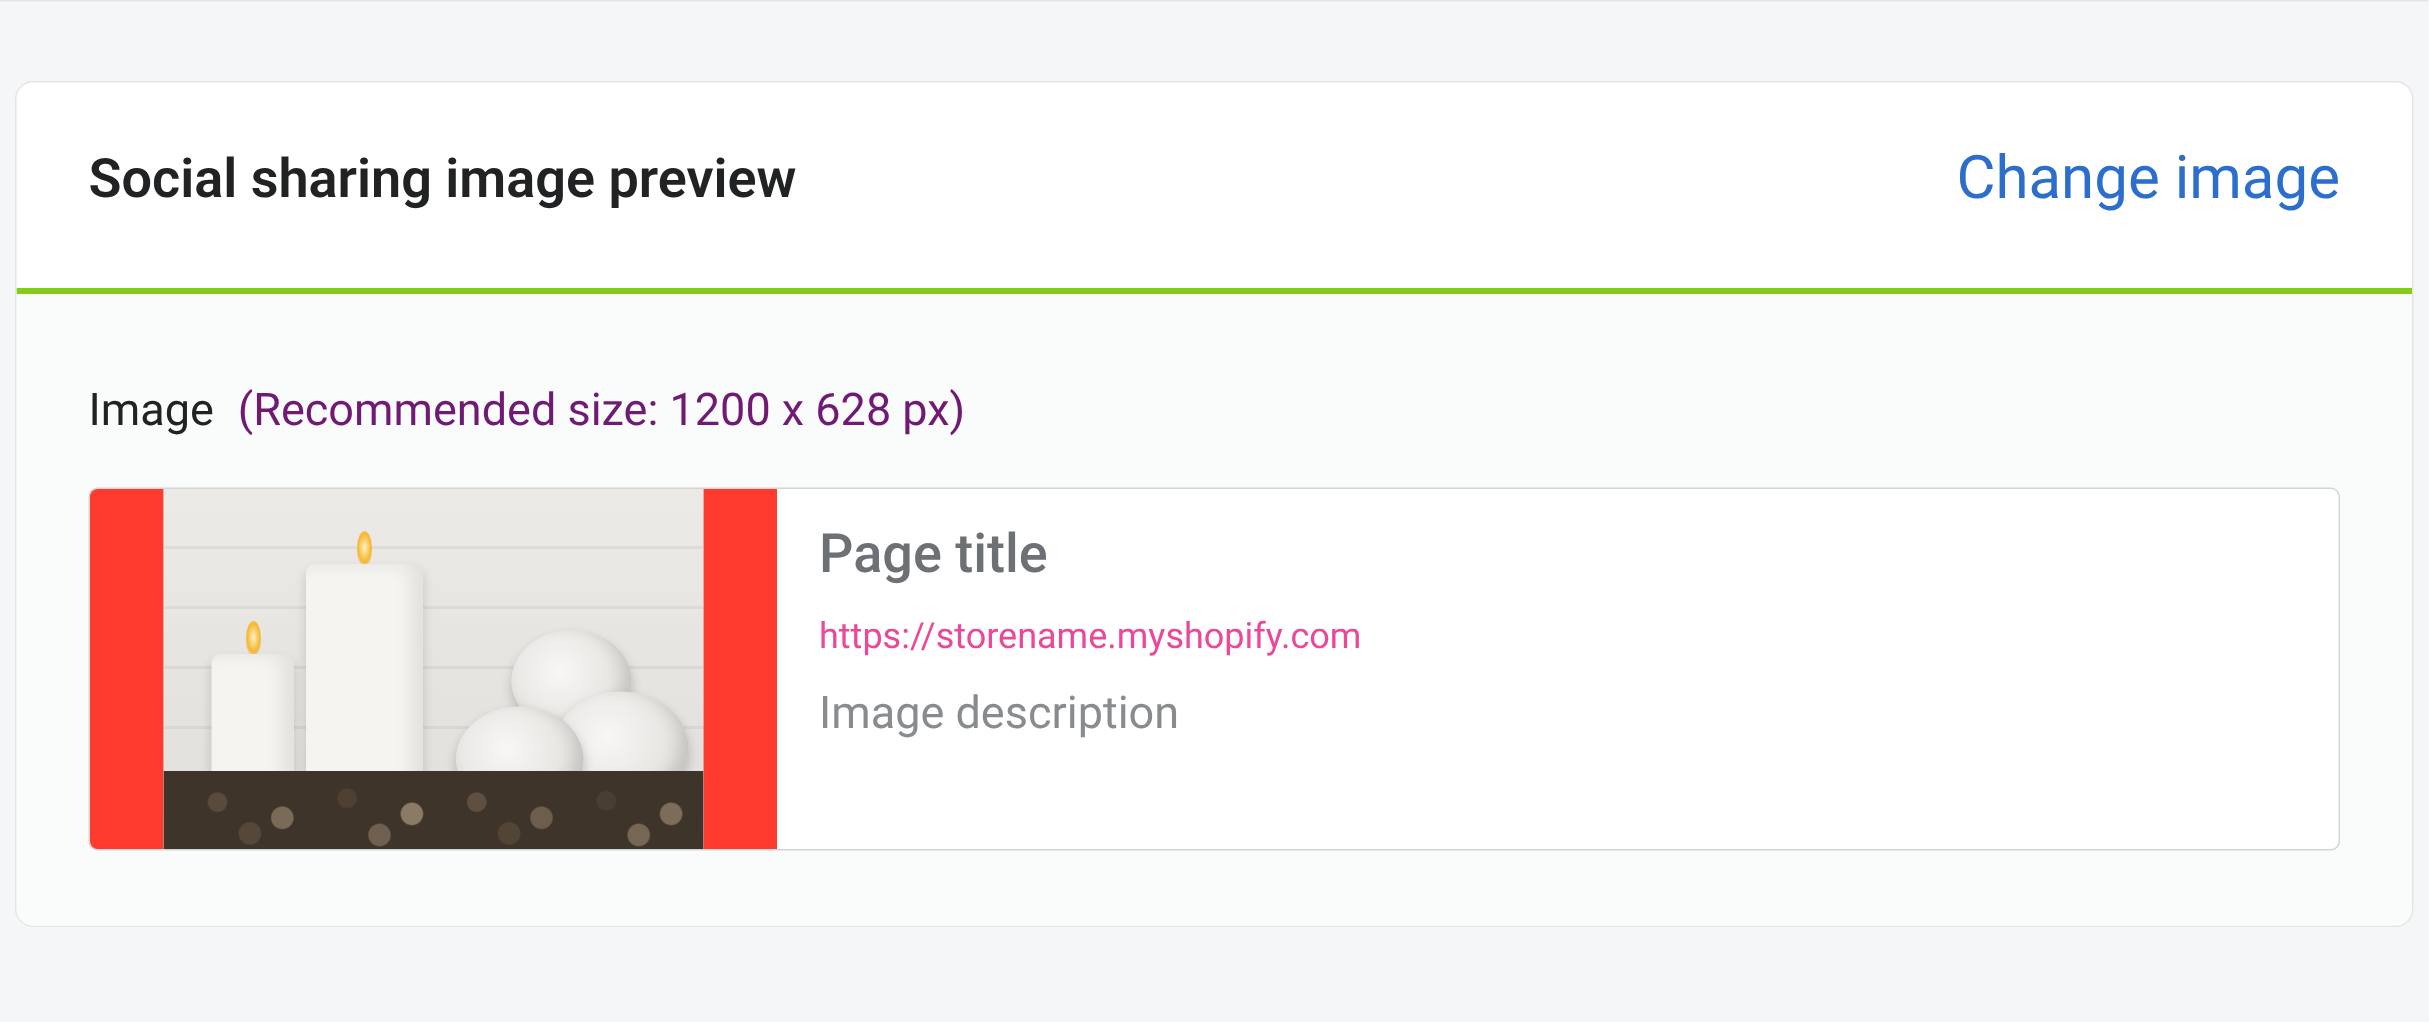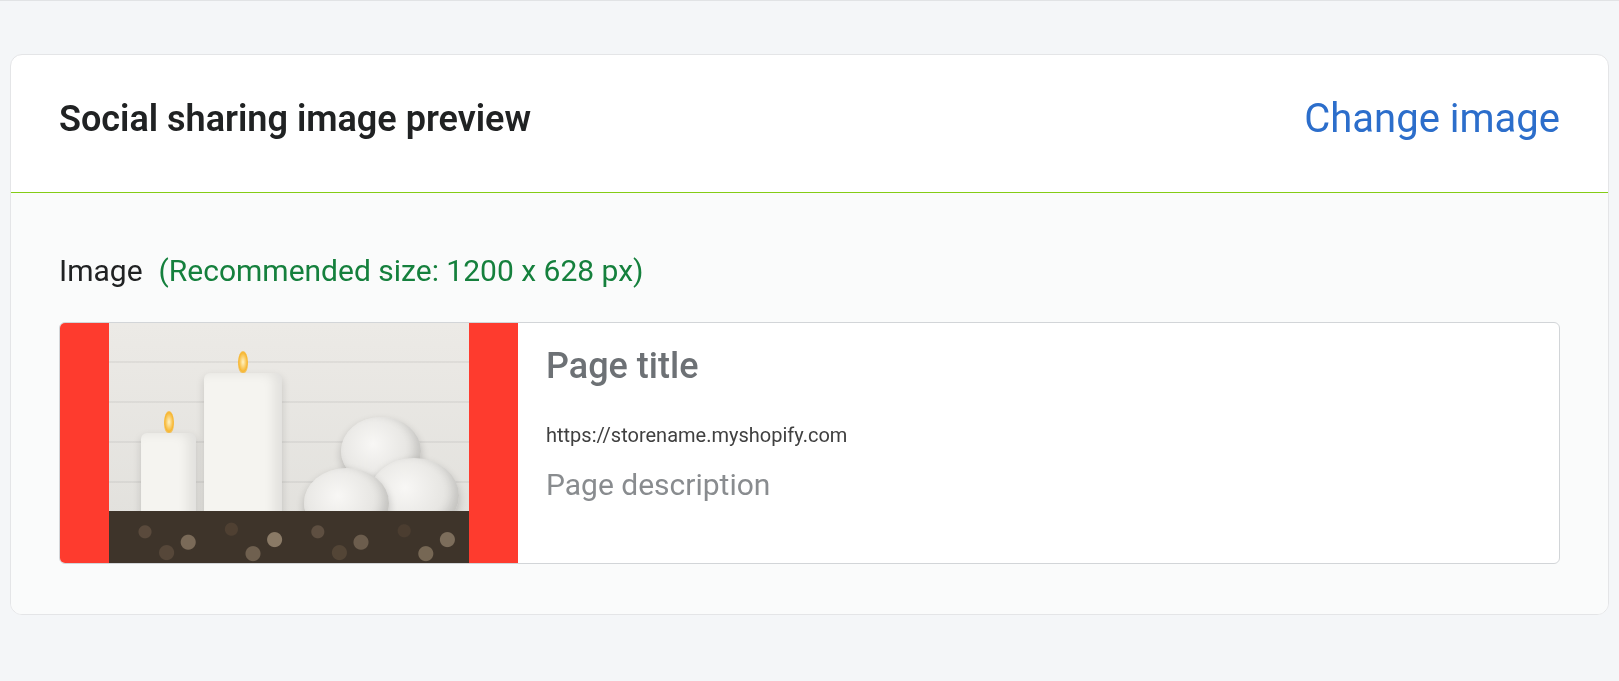--- a/index.html
+++ b/index.html
@@ -23,21 +23,21 @@
       border: 1px solid #e4e5e7;
       border-radius: 12px;
       margin-top: 50px;
       overflow: hidden;
     }
     .card-header {
       display: flex;
       justify-content: space-between;
       align-items: center;
       padding: 40px 48px 50px 48px;
-      border-bottom: 1px solid #84cc16;
+      border-bottom: 4px solid #84cc16;
     }
     .card-title {
       font-size: 36px;
       font-weight: 600;
       color: #202223;
     }
     .change-link {
       font-size: 40px;
       color: #2c6ecb;
       text-decoration: none;
@@ -52,21 +52,21 @@
       gap: 16px;
       align-items: baseline;
       margin-bottom: 34px;
     }
     .image-label {
       font-size: 30px;
       color: #202223;
     }
     .recommended-size {
       font-size: 30px;
-      color: #15803d;
+      color: #701a75;
     }
     .preview-row {
       display: flex;
       border: 1px solid #d2d5d8;
       border-radius: 6px;
       overflow: hidden;
       background: #ffffff;
     }
     .preview-image {
       width: 458px;
@@ -158,23 +158,22 @@
       display: flex;
       flex-direction: column;
       gap: 20px;
     }
     .preview-title {
       font-size: 36px;
       color: #6d7175;
       font-weight: 500;
     }
     .preview-url {
-      font-size: 20px;
-      color: #404040;
-      margin-top: 16px;
+      font-size: 24px;
+      color: #ec4899;
     }
     .preview-meta {
       font-size: 30px;
       color: #898c8f;
     }
   </style>
 </head>
 <body>
 
 <div class="outer-wrap">
@@ -200,18 +199,18 @@
               </div>
             <div class="towel t3"></div>
             <div class="towel t1"></div>
             <div class="towel t2"></div>
             <div class="pebbles"></div>
           </div>
         </div>
         <div class="preview-text">
           <div class="preview-title">Page title</div>
           <div class="preview-url">https://storename.myshopify.com</div>
-          <div class="preview-meta">Page description</div>
+          <div class="preview-meta">Image description</div>
         </div>
       </div>
     </div>
   </div>
 </div>
 
 </body></html>

